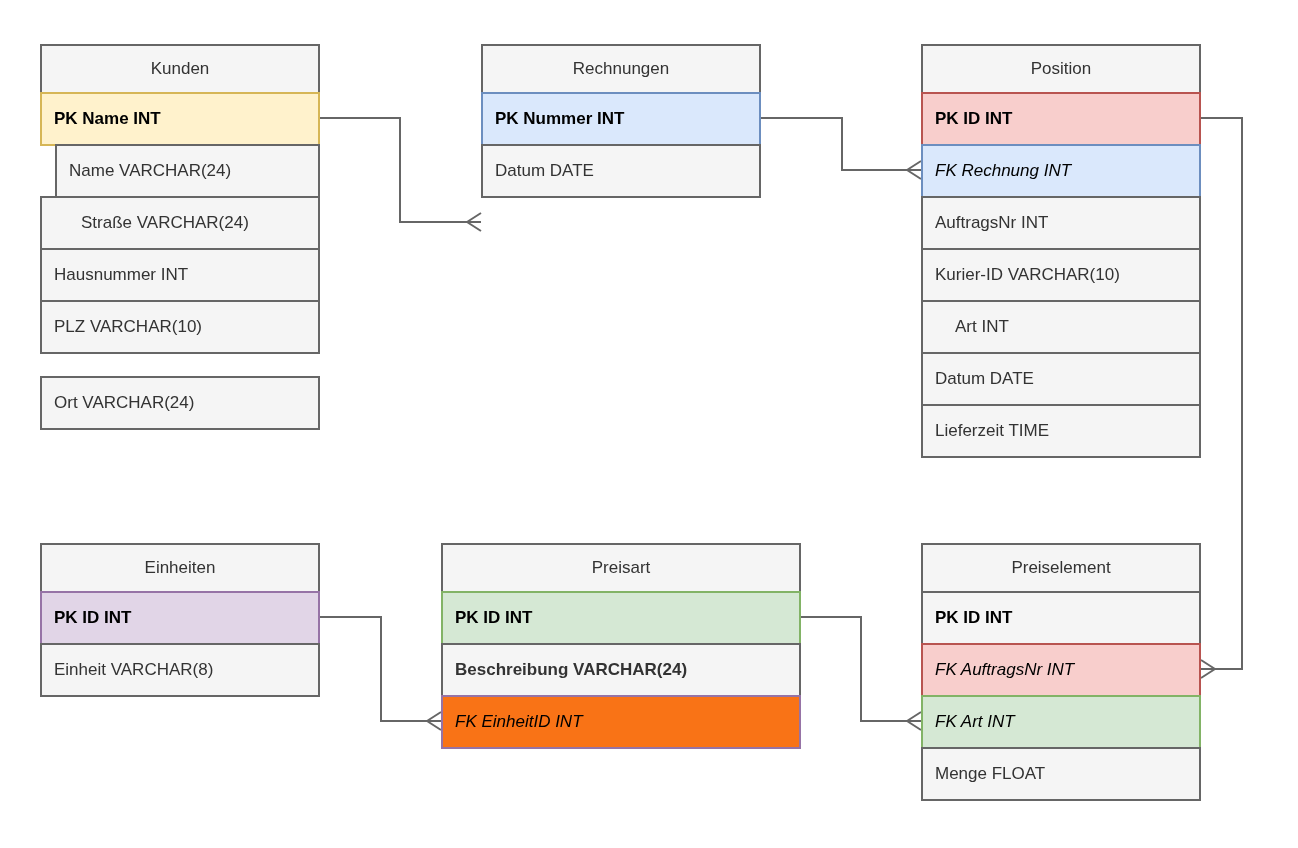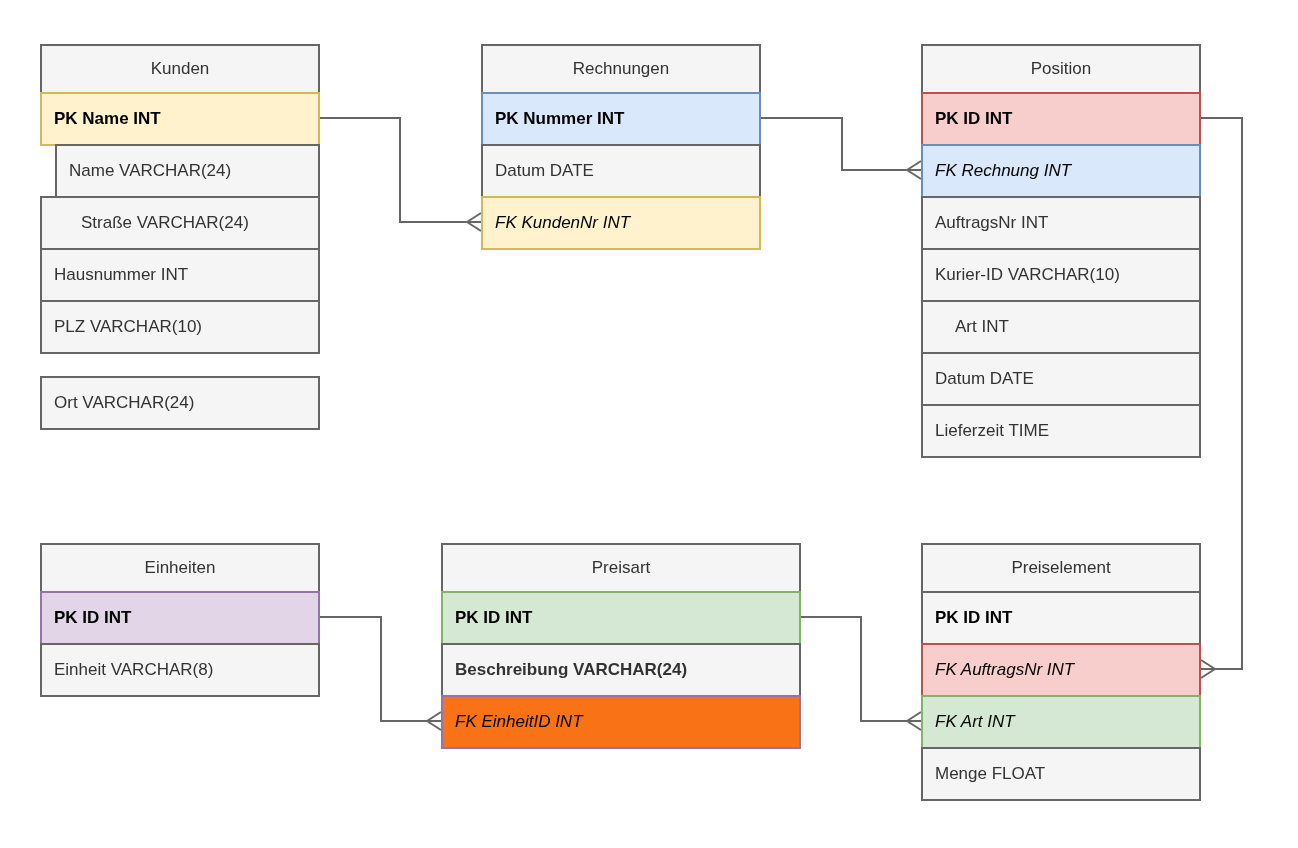--- a/index.html
+++ b/index.html
@@ -88,21 +88,20 @@
       <div class="entity-row plain" style="background: rgb(245, 245, 245); border-color: rgb(102, 102, 102); margin-left: 15px;">Name VARCHAR(24)</div>
       <div class="entity-row plain" style="background: rgb(245, 245, 245); border-color: rgb(102, 102, 102); padding-left: 39px;">Straße VARCHAR(24)</div>
       <div class="entity-row plain" style="background: rgb(245, 245, 245); border-color: rgb(102, 102, 102);">Hausnummer INT</div>
       <div class="entity-row plain" style="background: rgb(245, 245, 245); border-color: rgb(102, 102, 102);">PLZ VARCHAR(10)</div>
       <div class="entity-row plain" style="background: rgb(245, 245, 245); border-color: rgb(102, 102, 102); margin-top: 22px;">Ort VARCHAR(24)</div>
     </div>
     <div class="entity" style="left: 481px; top: 44px; width: 280px;">
       <div class="entity-header">Rechnungen</div>
       <div class="entity-row pk" style="background: rgb(218, 232, 252); border-color: rgb(108, 142, 191);">PK Nummer INT</div>
       <div class="entity-row plain" style="background: rgb(245, 245, 245); border-color: rgb(102, 102, 102);">Datum DATE</div>
-      <div class="entity-row fk" style="background: rgb(255, 242, 204); border-color: rgb(214, 182, 86);">FK KundenNr INT</div>
     </div>
     <div class="entity" style="left: 921px; top: 44px; width: 280px;">
       <div class="entity-header">Position</div>
       <div class="entity-row pk" style="background: rgb(248, 206, 204); border-color: rgb(184, 84, 80);">PK ID INT</div>
       <div class="entity-row fk" style="background: rgb(218, 232, 252); border-color: rgb(108, 142, 191);">FK Rechnung INT</div>
       <div class="entity-row plain" style="background: rgb(245, 245, 245); border-color: rgb(102, 102, 102);">AuftragsNr INT</div>
       <div class="entity-row plain" style="background: rgb(245, 245, 245); border-color: rgb(102, 102, 102);">Kurier-ID VARCHAR(10)</div>
       <div class="entity-row plain" style="background: rgb(245, 245, 245); border-color: rgb(102, 102, 102); padding-left: 32px;">Art INT</div>
       <div class="entity-row plain" style="background: rgb(245, 245, 245); border-color: rgb(102, 102, 102);">Datum DATE</div>
       <div class="entity-row plain" style="background: rgb(245, 245, 245); border-color: rgb(102, 102, 102);">Lieferzeit TIME</div>

